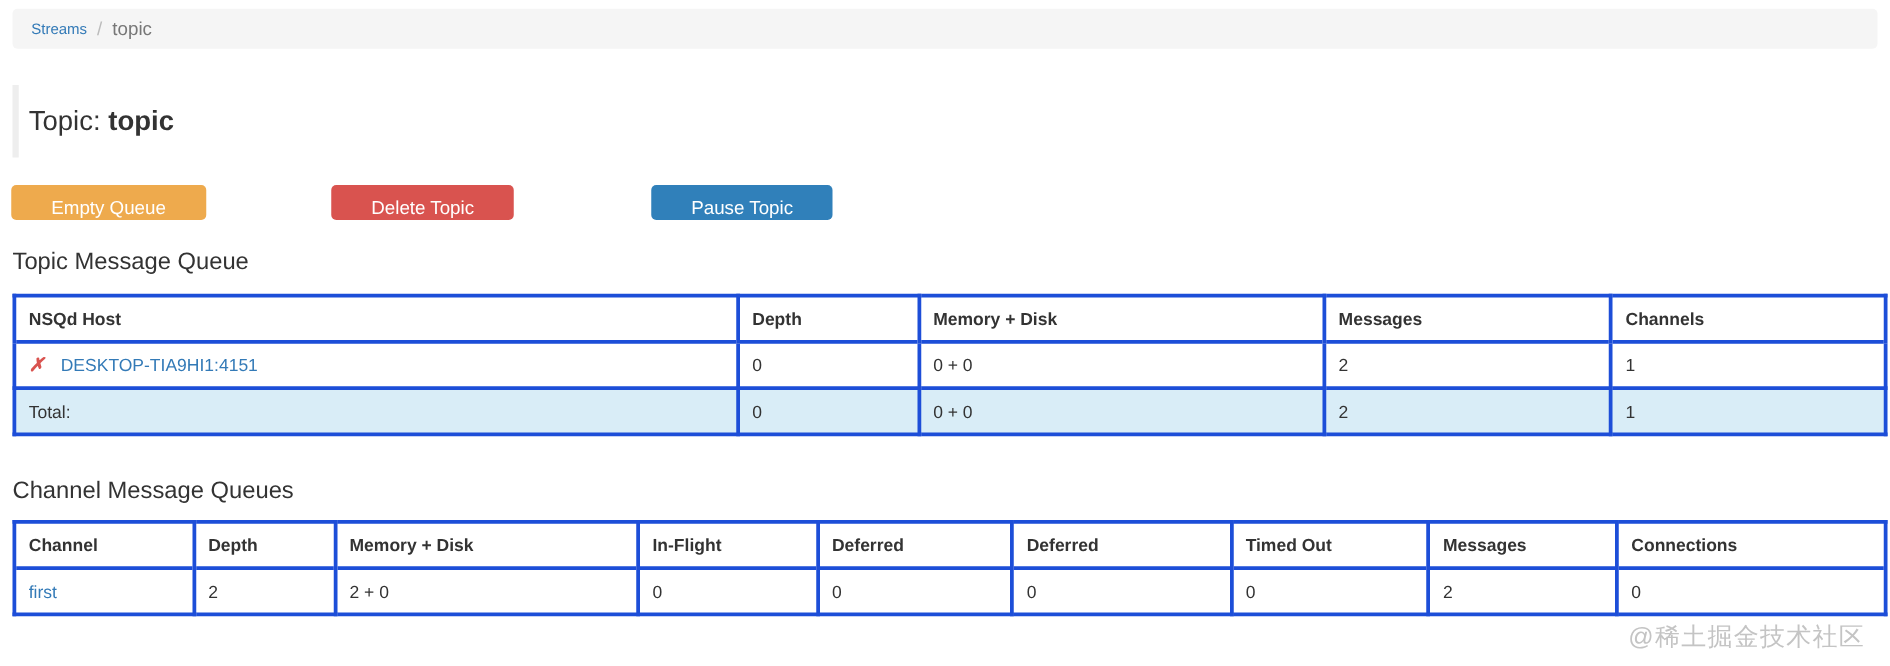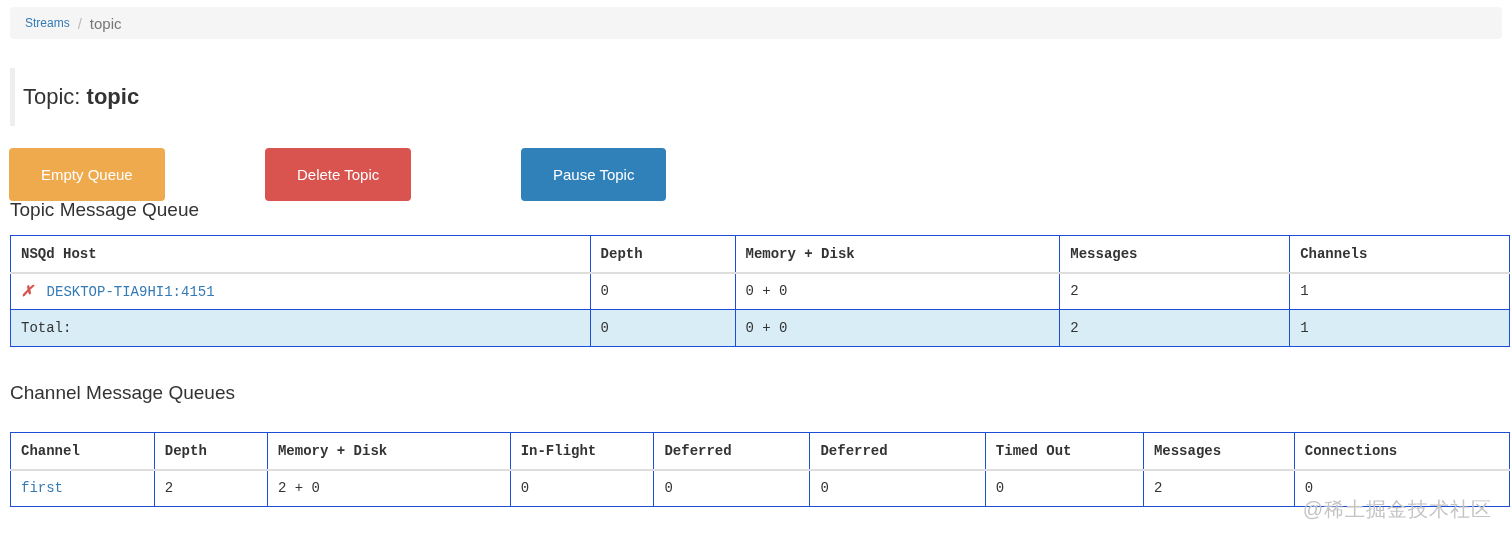--- a/index.html
+++ b/index.html
@@ -62,21 +62,21 @@
     font-size: 22px;
     font-weight: 400;
     color: #333333;
     white-space: nowrap;
   }
   .title-text b { font-weight: 700; }
 
   
   .btn {
     position: absolute;
-    height: 53px;
+    height: 28px;
     border: none;
     border-radius: 4px;
     color: #ffffff;
     font-size: 15px;
     font-family: "Liberation Sans", sans-serif;
     cursor: pointer;
     padding: 0 32px;
     line-height: 38px;
     text-align: center;
     white-space: nowrap;
@@ -100,32 +100,31 @@
   
   table {
     position: absolute;
     left: 10px;
     width: 1500px;
     border-collapse: collapse;
     background: #ffffff;
     font-size: 14px;
   }
   .tbl-topic   { top: 235px; }
-  .tbl-channel { top: 432px; }
+  .tbl-channel { top: 416px; }
 
   th, td {
-    border: 1px solid #1d4ed8;
+    border: 3px solid #1d4ed8;
     padding: 8px 10px;
     text-align: left;
     height: 37px;
     vertical-align: middle;
     color: #333333;
     font-size: 14px;
     white-space: nowrap;
-    font-family: Liberation Mono, monospace;
   }
   th {
     font-weight: 700;
     border-bottom-width: 2px;
     border-bottom-color: #dddddd;
   }
   tr.total-row td {
     background: #d9edf7;
   }
   .cell-link {

